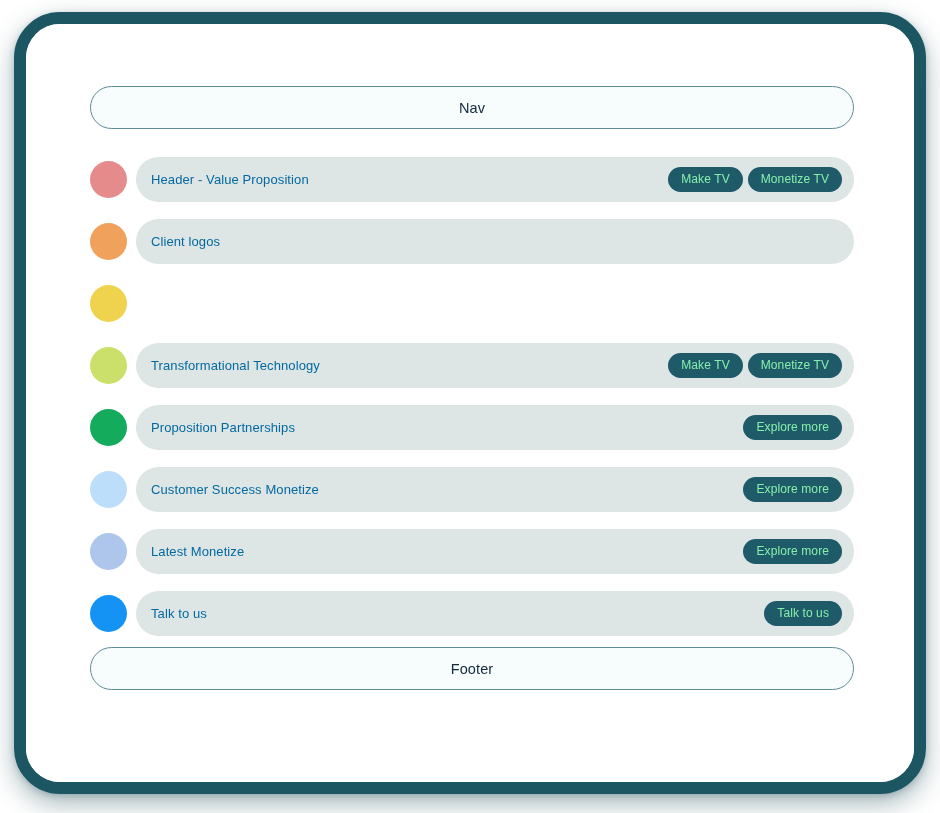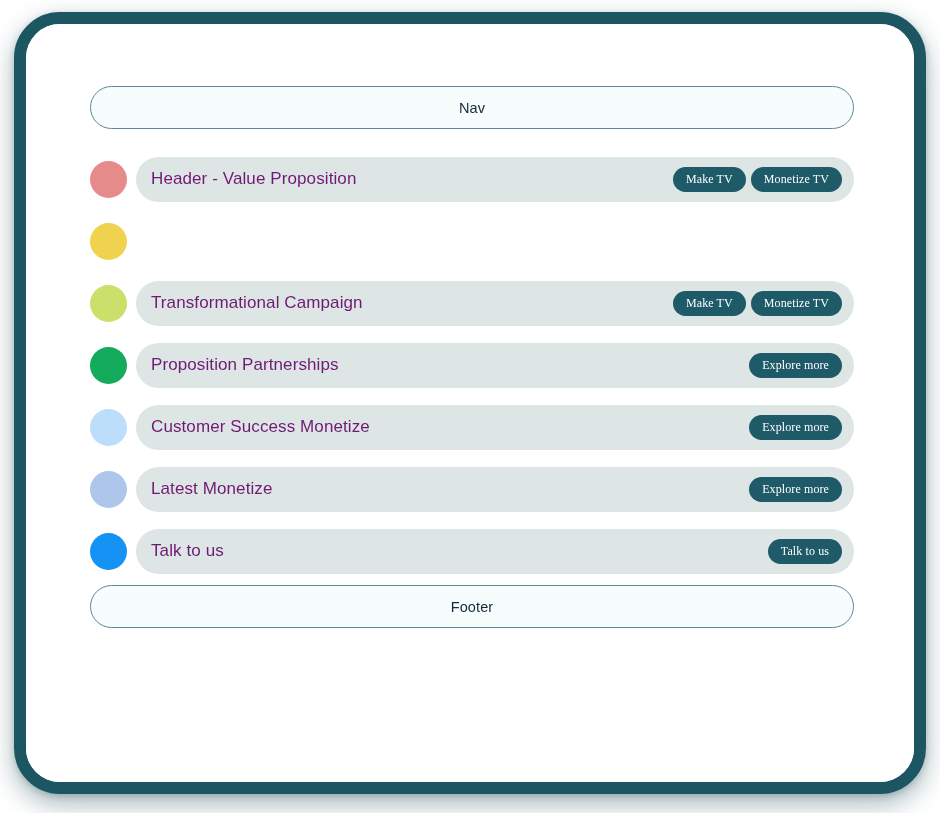--- a/index.html
+++ b/index.html
@@ -97,41 +97,41 @@
     flex: 1 1 auto;
     height: 45px;
     background: #dde5e5;
     border-radius: 23px;
     display: flex;
     align-items: center;
     padding: 0 12px 0 15px;
   }
 
   .row-label {
-    font-size: 17px;
-    color: #701a75;
+    font-size: 13px;
+    color: #0369a1;
     letter-spacing: 0.1px;
     white-space: nowrap;
   }
 
   .row-actions {
     margin-left: auto;
     display: flex;
     align-items: center;
     gap: 5px;
   }
 
   .cta-btn {
     background: #1e5a68;
-    color: #ffffff;
+    color: #86efac;
     border: none;
     border-radius: 15px;
     height: 25px;
     padding: 0 13px;
-    font-family: Liberation Serif, serif;
+    font-family: Liberation Sans, sans-serif;
     font-size: 12px;
     letter-spacing: 0.1px;
     white-space: nowrap;
     cursor: pointer;
     line-height: 25px;
   }
 </style>
 </head>
 <body>
 
@@ -150,26 +150,32 @@
               <div class="dot" style="background: rgb(229, 139, 139);"></div>
               <div class="row-bar">
                 <span class="row-label">Header - Value Proposition</span>
                 <div class="row-actions">
                   <button class="cta-btn">Make TV</button>
                   <button class="cta-btn">Monetize TV</button>
                 </div>
               </div>
             </div>
             <div class="section-row">
+              <div class="dot" style="background: rgb(240, 162, 92);"></div>
+              <div class="row-bar">
+                <span class="row-label">Client logos</span>
+              </div>
+            </div>
+            <div class="section-row">
               <div class="dot" style="background: rgb(239, 211, 78);"></div>
             </div>
             <div class="section-row">
               <div class="dot" style="background: rgb(203, 224, 107);"></div>
               <div class="row-bar">
-                <span class="row-label">Transformational Campaign</span>
+                <span class="row-label">Transformational Technology</span>
                 <div class="row-actions">
                   <button class="cta-btn">Make TV</button>
                   <button class="cta-btn">Monetize TV</button>
                 </div>
               </div>
             </div>
             <div class="section-row">
               <div class="dot" style="background: rgb(20, 171, 92);"></div>
               <div class="row-bar">
                 <span class="row-label">Proposition Partnerships</span>

